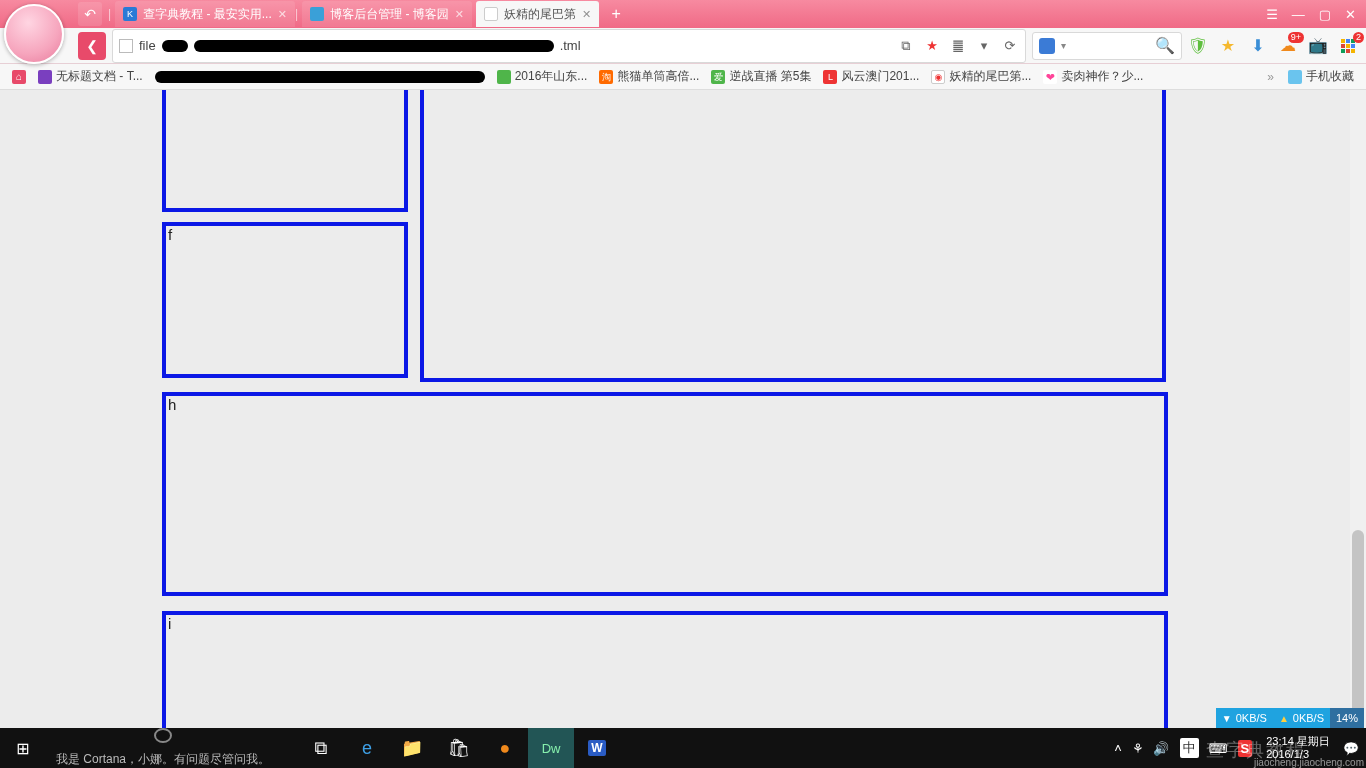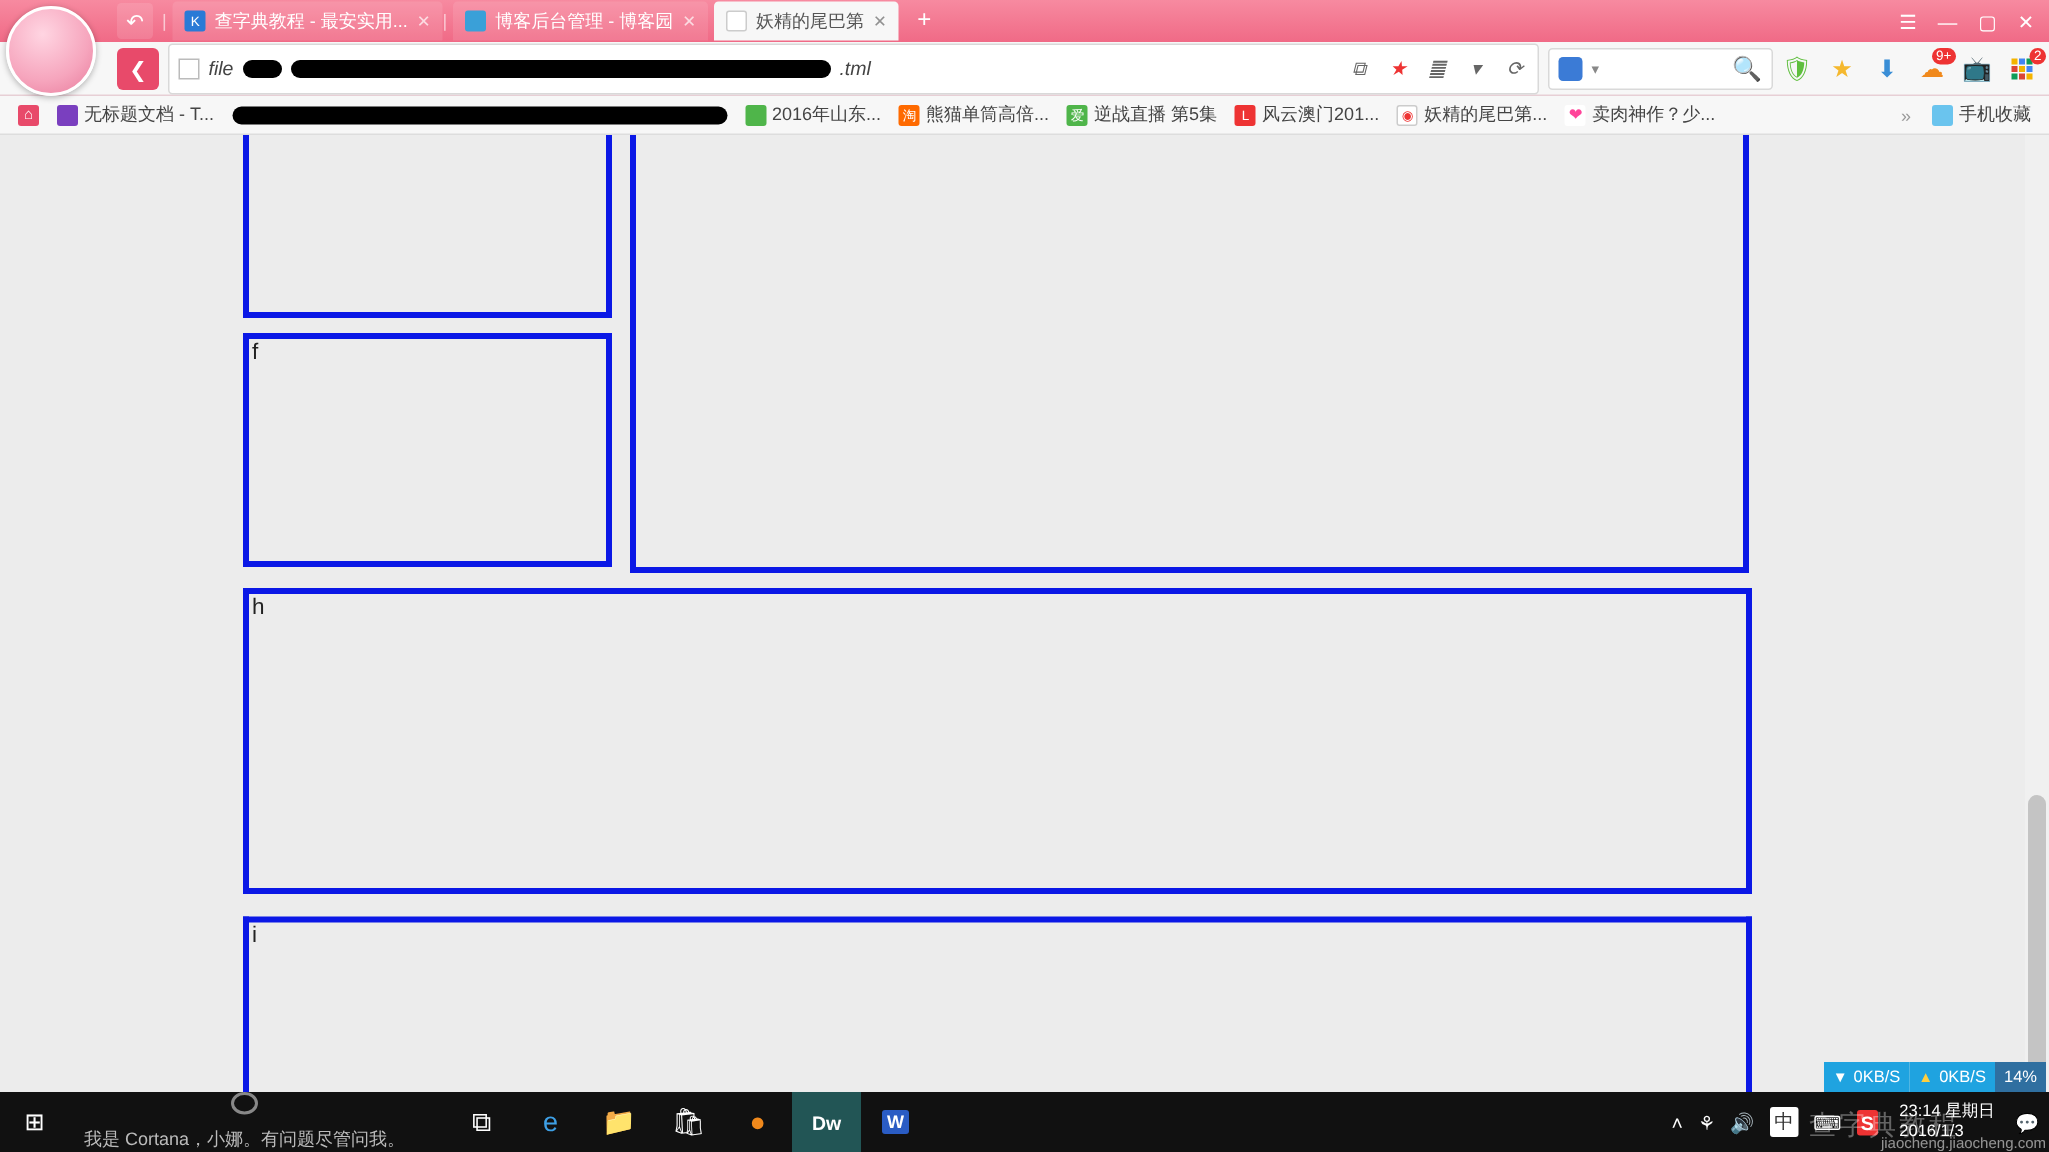--- a/index.html
+++ b/index.html
@@ -17,21 +17,21 @@
 .tab .favicon { width: 14px; height: 14px; border-radius: 2px; display: inline-block; }
 .tab .close { font-size: 11px; opacity: .7; }
 .tab.active .close { color: #666; }
 .newtab { width: 22px; height: 22px; display: flex; align-items: center; justify-content: center; margin-left: 6px; font-size: 16px; }
 .win-ctrls { position: absolute; right: 4px; top: 0; display: flex; height: 100%; align-items: center; gap: 14px; padding: 0 6px; }
 .win-ctrls span { font-size: 13px; }
 
 
 .urlbar-row { height: 36px; background: #f7f7f7; display: flex; align-items: center; padding: 0 8px 0 78px; gap: 6px; border-bottom: 1px solid #e7cfd5; }
 .back-btn { width: 28px; height: 28px; background: #e84a6a; border-radius: 4px; display: flex; align-items: center; justify-content: center; color: #fff; font-size: 14px; }
-.urlbox { flex: 1; height: 34px; background: #fff; border: 1px solid #d9d9d9; border-radius: 3px; display: flex; align-items: center; padding: 0 6px; gap: 6px; color: #444; font-size: 13px; font-style: italic; }
+.urlbox { flex: 1; height: 34px; background: #fff; border: 1px solid #d9d9d9; border-radius: 3px; display: flex; align-items: center; padding: 0 6px; gap: 6px; color: #444; font-size: 13px; }
 .urlbox .page-ico { width: 14px; height: 14px; border: 1px solid #bbb; background: #fff; }
 .urlbox .redact { height: 12px; background: #000; border-radius: 6px; }
 .urlbox .redact.r1 { width: 26px; }
 .urlbox .redact.r2 { width: 360px; }
 .urlbox .suffix { color: #444; }
 .urlbox .right-ctrls { margin-left: auto; display: flex; align-items: center; gap: 8px; color: #666; }
 .urlbox .right-ctrls .ic { width: 18px; height: 18px; display: flex; align-items: center; justify-content: center; }
 .searchbox { width: 150px; height: 28px; background: #fff; border: 1px solid #d9d9d9; border-radius: 3px; display: flex; align-items: center; padding: 0 6px; gap: 6px; }
 .searchbox .paw { width: 16px; height: 16px; background: #3b7bd6; border-radius: 3px; }
 .searchbox .mag { margin-left: auto; color: #888; }
@@ -251,21 +251,21 @@
     <span class="ring"></span>
     <span>我是 Cortana，小娜。有问题尽管问我。</span>
   </div>
   <div class="tb-icons">
     <div class="ti">⧉</div>
     <div class="ti" style="color:#3ea0e6">e</div>
     <div class="ti" style="color:#f0c36d">📁</div>
     <div class="ti">🛍</div>
     <div class="ti" style="color:#f0891c">●</div>
     <div class="ti" style="background:#255">
-        <span style="color:#ffffff;font-weight:bold;font-size:13px">Dw</span>
+        <span style="color:#86efac;font-weight:normal;font-size:13px">Dw</span>
       </div>
     <div class="ti" style="color:#2a5cc4">
         <span style="background:#2a5cc4;color:#fff;padding:1px 3px;font-weight:bold;border-radius:2px;font-size:12px">W</span>
       </div>
   </div>
   <div class="watermark">查字典教程</div>
   <div class="tray">
     <span class="ic">˄</span>
     <span class="ic">⚘</span>
     <span class="ic">🔊</span>

